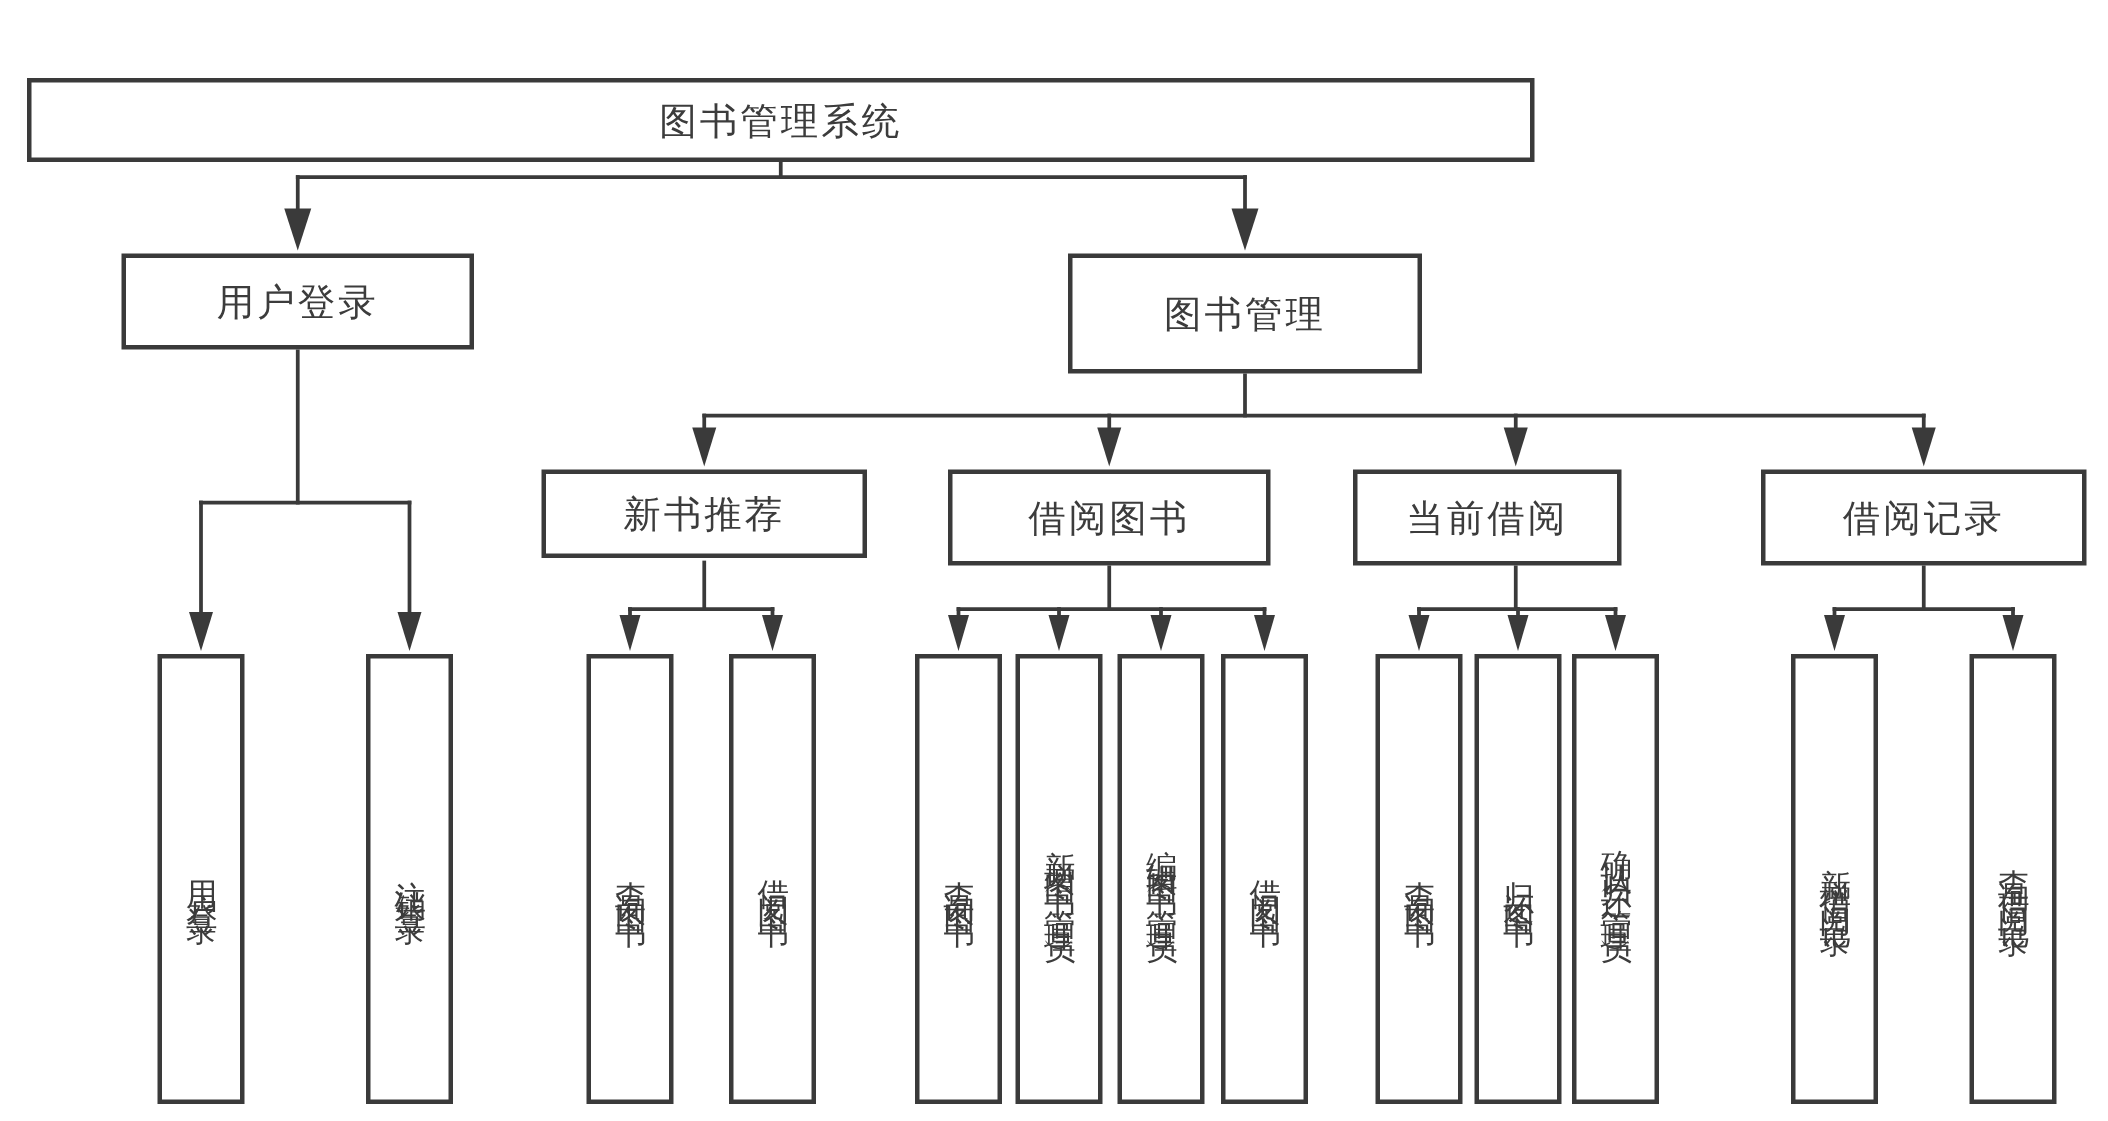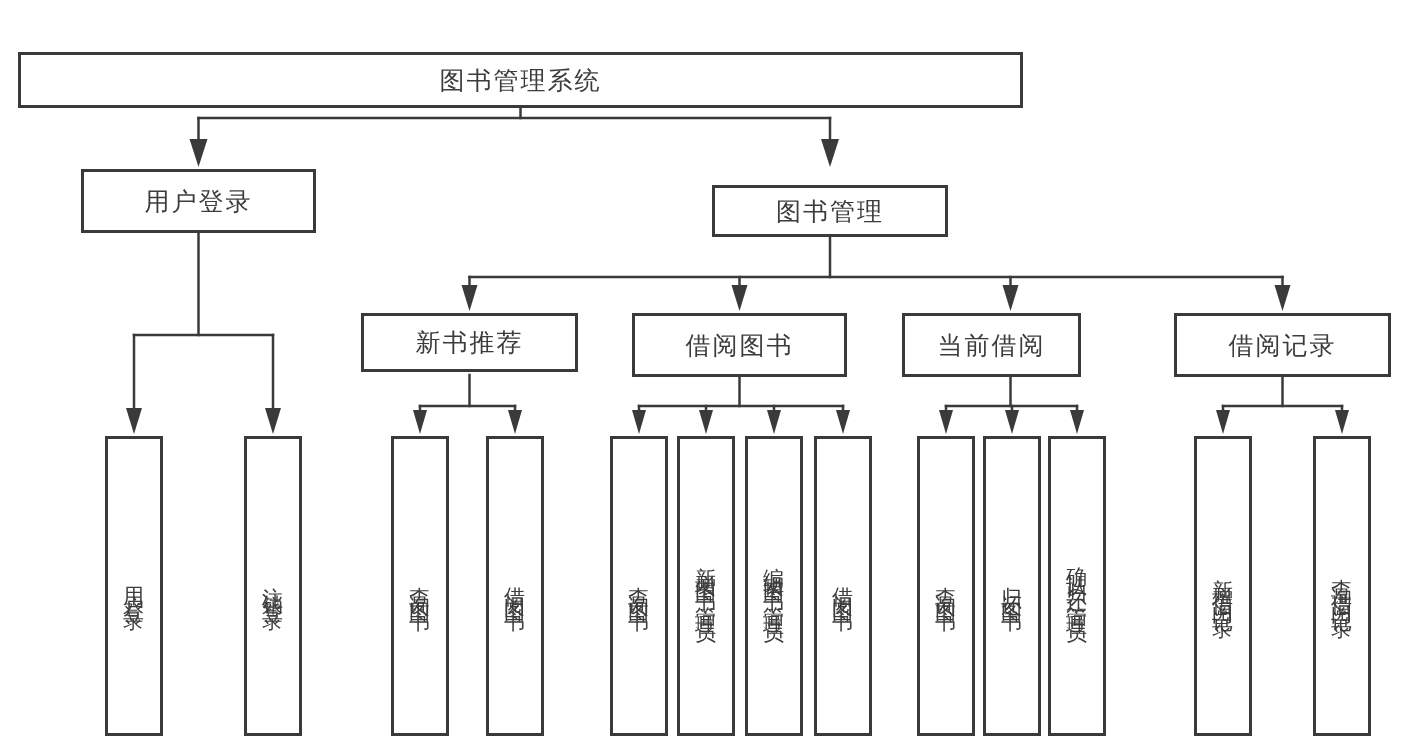--- a/index.html
+++ b/index.html
@@ -94,21 +94,21 @@
         <line x1="1342" y1="406" x2="1342" y2="415" stroke="#3a3a3a" stroke-width="2.5" stroke-linecap="square"></line>
         <polygon points="1335,410 1349,410 1342,434" fill="#3a3a3a"></polygon>
       </g>
     </svg>
 <div class="node horiz" style="left: 18px; top: 12px; width: 1005px; height: 56px; margin-top: 40px;">
       <span class="lbl">图书管理系统</span>
     </div>
     <div class="node horiz" style="left: 81px; top: 169px; width: 235px; height: 64px;">
       <span class="lbl">用户登录</span>
     </div>
-    <div class="node horiz" style="left: 712px; top: 185px; width: 236px; height: 52px;">
+    <div class="node horiz" style="left: 712px; top: 169px; width: 236px; height: 80px;">
       <span class="lbl">图书管理</span>
     </div>
     <div class="node horiz" style="left: 361px; top: 313px; width: 217px; height: 59px;">
       <span class="lbl">新书推荐</span>
     </div>
     <div class="node horiz" style="left: 632px; top: 313px; width: 215px; height: 64px;">
       <span class="lbl">借阅图书</span>
     </div>
     <div class="node horiz" style="left: 902px; top: 313px; width: 179px; height: 64px;">
       <span class="lbl">当前借阅</span>

